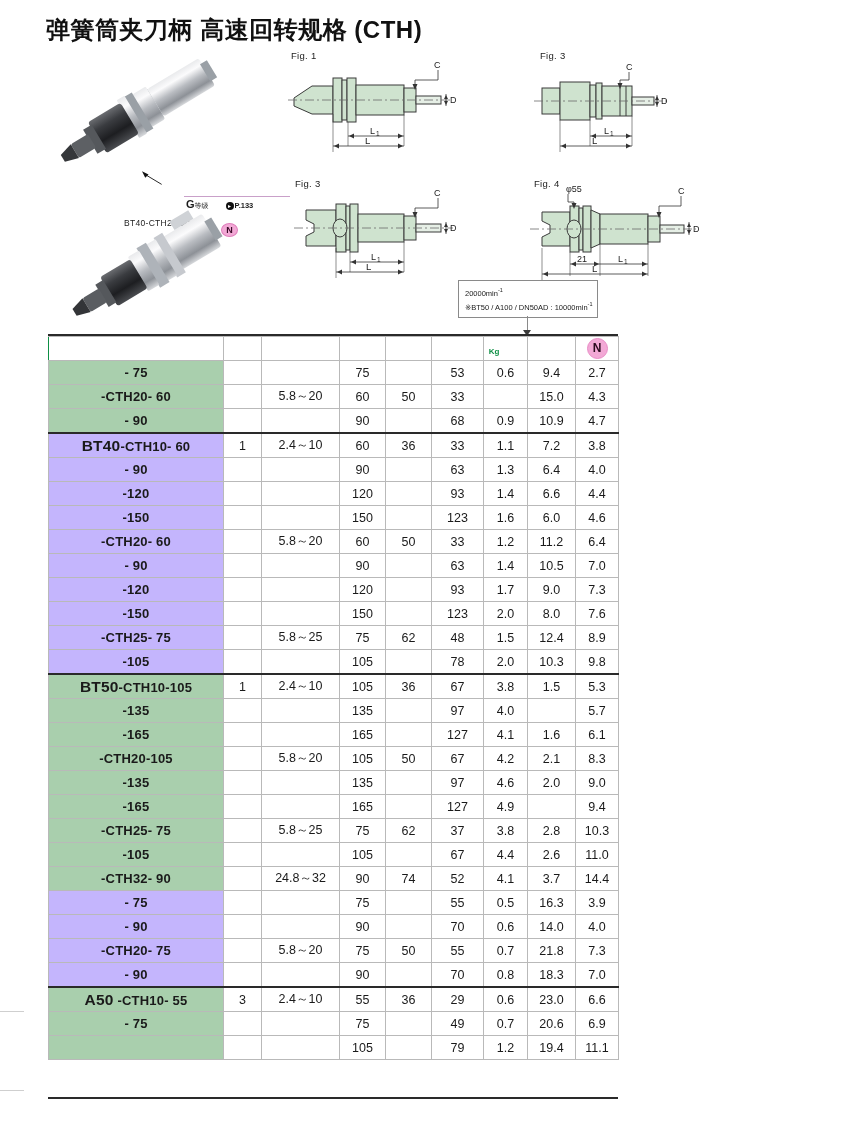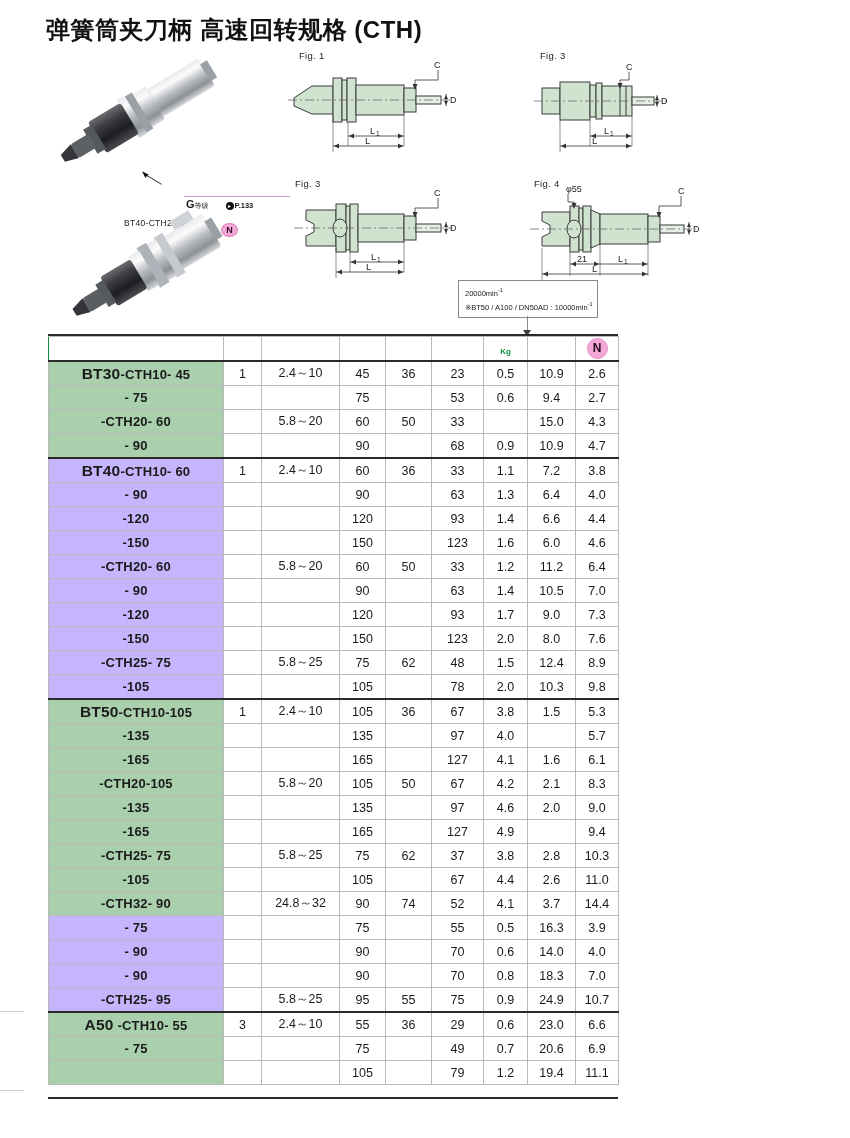--- a/index.html
+++ b/index.html
@@ -111,21 +111,21 @@
   tr.grp-top td.model{border-top:2px solid #2a2a2a;}
   td.fig-col{border-left:2px solid #2a2a2a;font-size:11.5px;}
   .tbl-topline{
     position:absolute;left:48px;top:334px;width:570px;height:2px;background:#2a2a2a;
   }
   .tbl-botline{
     position:absolute;left:48px;top:1097px;width:570px;height:2px;background:#2a2a2a;
   }
 
   
-  .kg-icon{display:flex;flex-direction:column;align-items:center;justify-content:center;line-height:1;}
+  .kg-icon{display:flex;flex-direction:column;align-items:flex-start;justify-content:center;line-height:1;}
   .kg-top{
     width:16px;height:5px;background:#fff;border-radius:50% 50% 0 0 / 100% 100% 0 0;
     margin-bottom:1px;
   }
   .kg-box{
     width:20px;height:11px;background:#fff;color:#0e8f45;
     font-size:8px;font-weight:bold;line-height:11px;text-align:center;border-radius:1px;
   }
   .g-icon{display:flex;flex-direction:column;align-items:center;justify-content:center;line-height:1;}
   .g-main{font-size:14px;font-weight:bold;}
@@ -211,21 +211,21 @@
         <rect x="44" y="54" width="9" height="26" fill="#55585c"></rect>
         <rect x="26" y="59" width="19" height="16" rx="2" fill="#5a5d61"></rect>
         <polygon points="26,59 26,75 12,71 12,63" fill="#333538"></polygon>
         <rect x="140" y="38" width="22" height="10" fill="#cfd2d6"></rect>
         <rect x="170" y="56" width="8" height="22" fill="#9aa0a6"></rect>
       </g>
     </svg>
     <div class="photo-caption" style="left:120px;top:312px;">A63-CTH20-90</div>
   </div>
 
-  <div class="fig-label" style="left:299px;top:50px;">Fig. 1</div>
+  <div class="fig-label" style="left:291px;top:50px;">Fig. 1</div>
   <svg class="fig" style="left:288px;top:58px;" width="200" height="98" viewBox="0 0 200 98">
     <g stroke="#3a3a3a" stroke-width="1" fill="#cfe3cf">
       <polygon points="6,40 24,28 45,28 45,56 24,56 6,48"></polygon>
       <rect x="45" y="20" width="9" height="44"></rect>
       <rect x="54" y="22" width="5" height="40"></rect>
       <rect x="59" y="20" width="9" height="44"></rect>
       <rect x="68" y="27" width="48" height="30"></rect>
       <rect x="116" y="30" width="12" height="24"></rect>
       <rect x="128" y="38" width="25" height="8" fill="#e6efe6"></rect>
     </g>
@@ -414,31 +414,20 @@
               <div class="g-main">G</div>
               <div class="g-sub">等级</div>
             </div>
           </th>
           <th>
             <span class="n-badge">N</span>
           </th>
         </tr>
       </thead>
       <tbody id="tbody">
-          <tr class="dark grp-top">
-            <td class="model"><span class="pfx">BT30</span><span class="sfx">-CTH10- 45</span></td>
-            <td class="fig-col">1</td>
-            <td>2.4～10</td>
-            <td>45</td>
-            <td>36</td>
-            <td>23</td>
-            <td>0.5</td>
-            <td>10.9</td>
-            <td>2.6</td>
-          </tr>
           <tr class="dark">
             <td class="model"><span class="sfx">- 75</span></td>
             <td class="fig-col"></td>
             <td></td>
             <td>75</td>
             <td></td>
             <td>53</td>
             <td>0.6</td>
             <td>9.4</td>
             <td>2.7</td>
@@ -690,40 +679,40 @@
             <td class="fig-col"></td>
             <td></td>
             <td>90</td>
             <td></td>
             <td>70</td>
             <td>0.6</td>
             <td>14.0</td>
             <td>4.0</td>
           </tr>
           <tr class="light">
+            <td class="model"><span class="sfx">-CTH20- 75</span></td>
+            <td class="fig-col"></td>
+            <td>5.8～20</td>
+            <td>75</td>
+            <td>50</td>
+            <td>55</td>
+            <td>0.7</td>
+            <td>21.8</td>
+            <td>7.3</td>
+          </tr>
+          <tr class="light">
             <td class="model"><span class="sfx">- 90</span></td>
             <td class="fig-col"></td>
             <td></td>
             <td>90</td>
             <td></td>
             <td>70</td>
             <td>0.8</td>
             <td>18.3</td>
             <td>7.0</td>
-          </tr>
-          <tr class="light">
-            <td class="model"><span class="sfx">-CTH25- 95</span></td>
-            <td class="fig-col"></td>
-            <td>5.8～25</td>
-            <td>95</td>
-            <td>55</td>
-            <td>75</td>
-            <td>0.9</td>
-            <td>24.9</td>
-            <td>10.7</td>
           </tr>
           <tr class="dark grp-top">
             <td class="model"><span class="pfx">A50</span><span class="sfx"> -CTH10- 55</span></td>
             <td class="fig-col">3</td>
             <td>2.4～10</td>
             <td>55</td>
             <td>36</td>
             <td>29</td>
             <td>0.6</td>
             <td>23.0</td>

